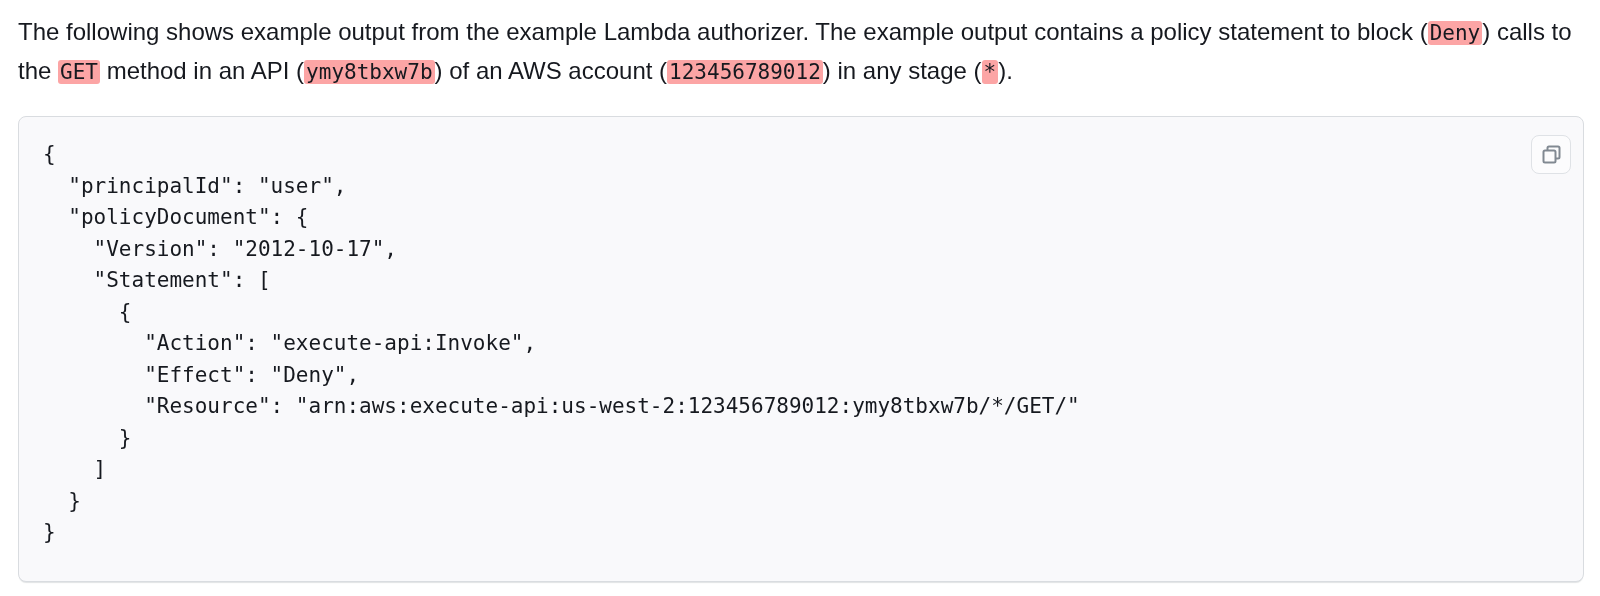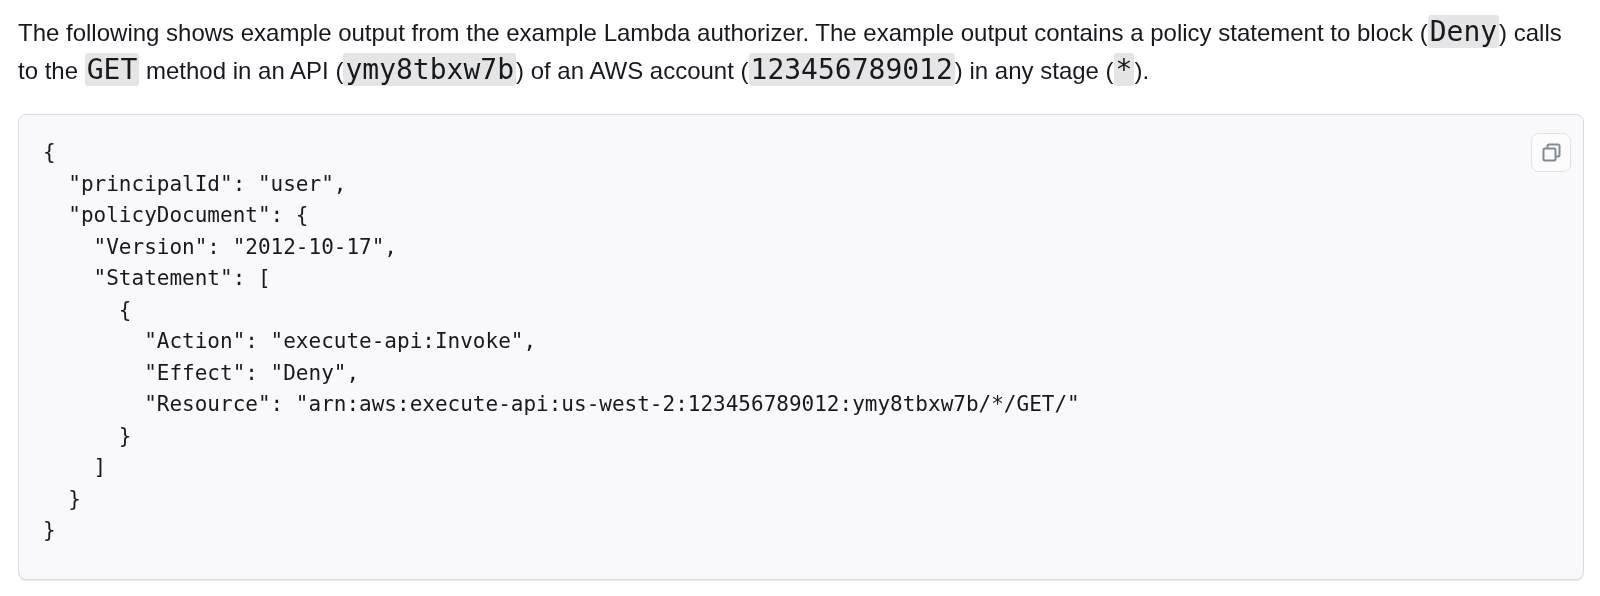--- a/index.html
+++ b/index.html
@@ -18,22 +18,22 @@
   }
   .intro {
     margin: 0;
     font-size: 24px;
     line-height: 37px;
     max-width: 1556px;
     color: #16191f;
   }
   .inline-code {
     font-family: "DejaVu Sans Mono", monospace;
-    font-size: 28px;
-    background: #e5e5e5;
+    font-size: 21px;
+    background: #fca5a5;
     border-radius: 3px;
     padding: 0 2px;
     color: #16191f;
   }
   .code-block {
     position: relative;
     margin-top: 25px;
     width: 1566px;
     height: 466px;
     background: #f9f9fb;

